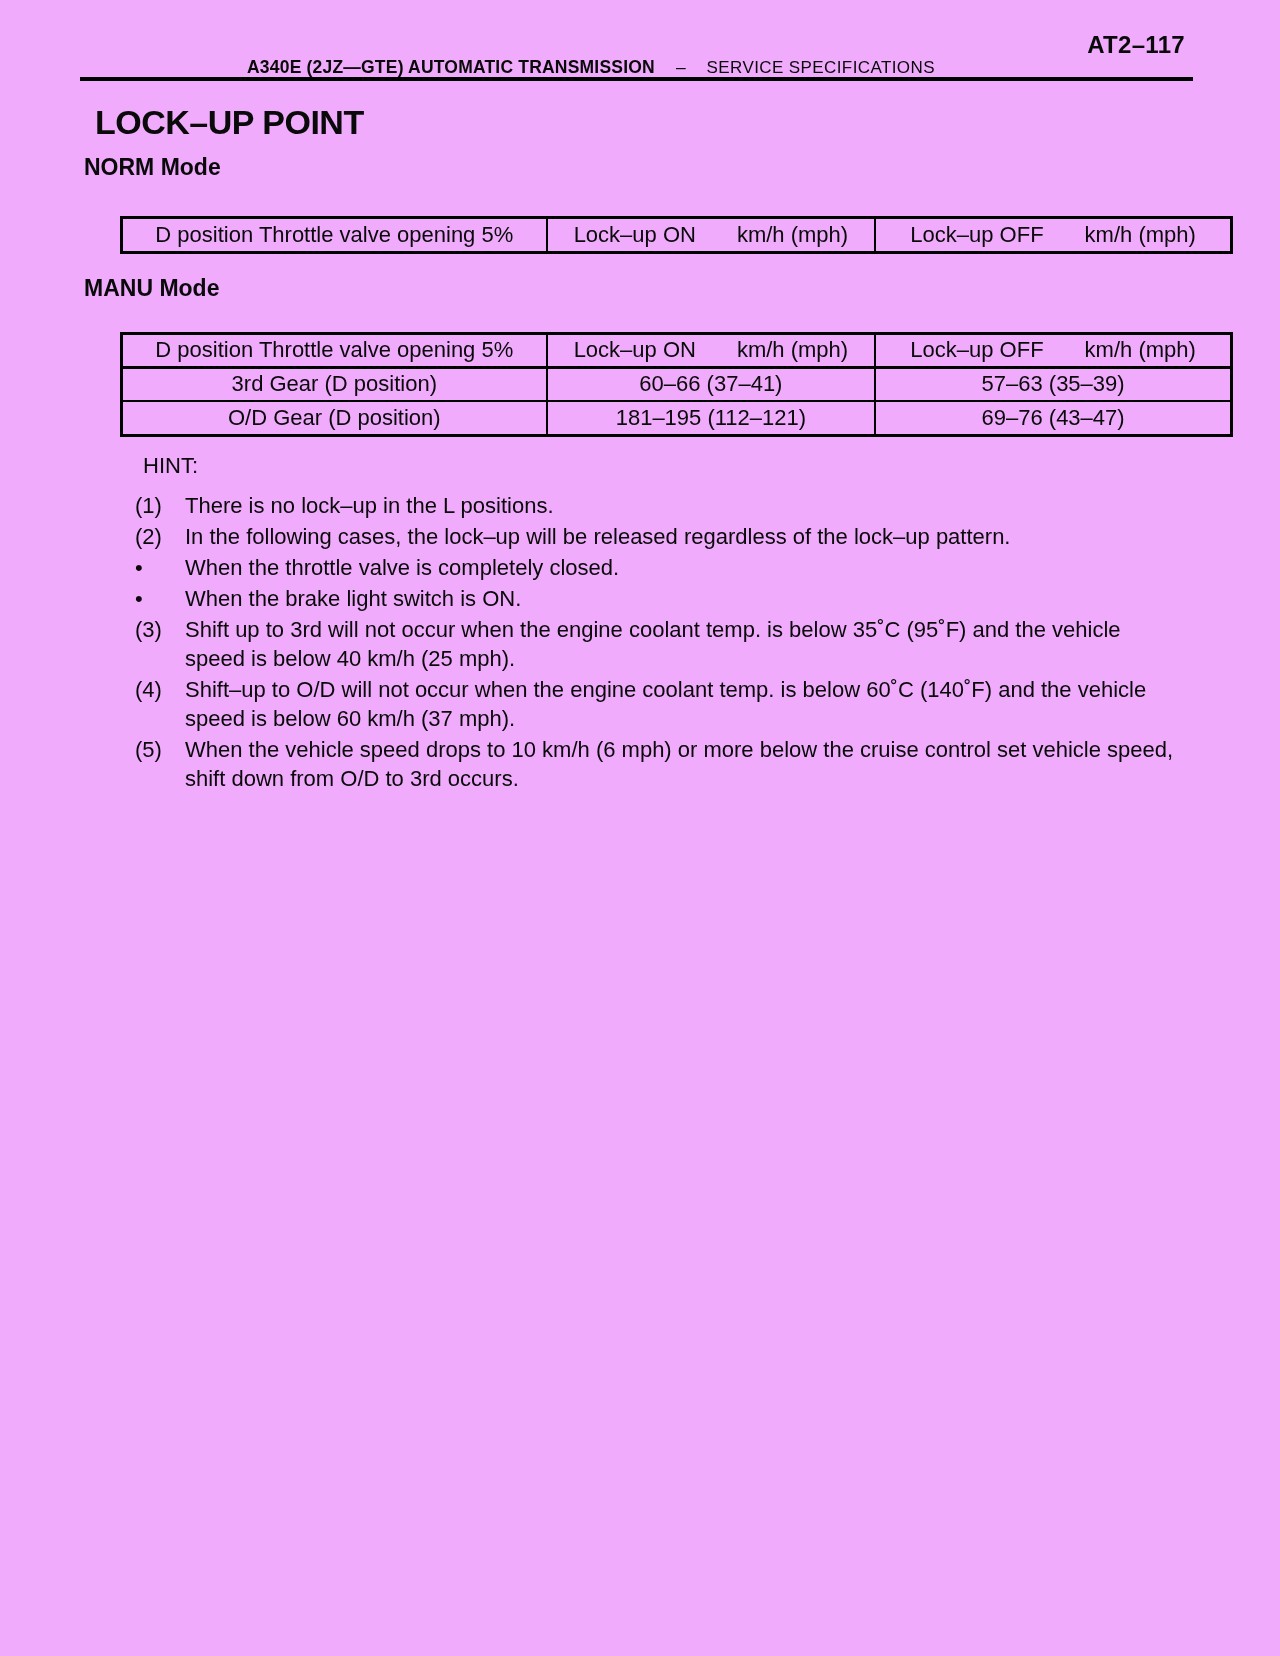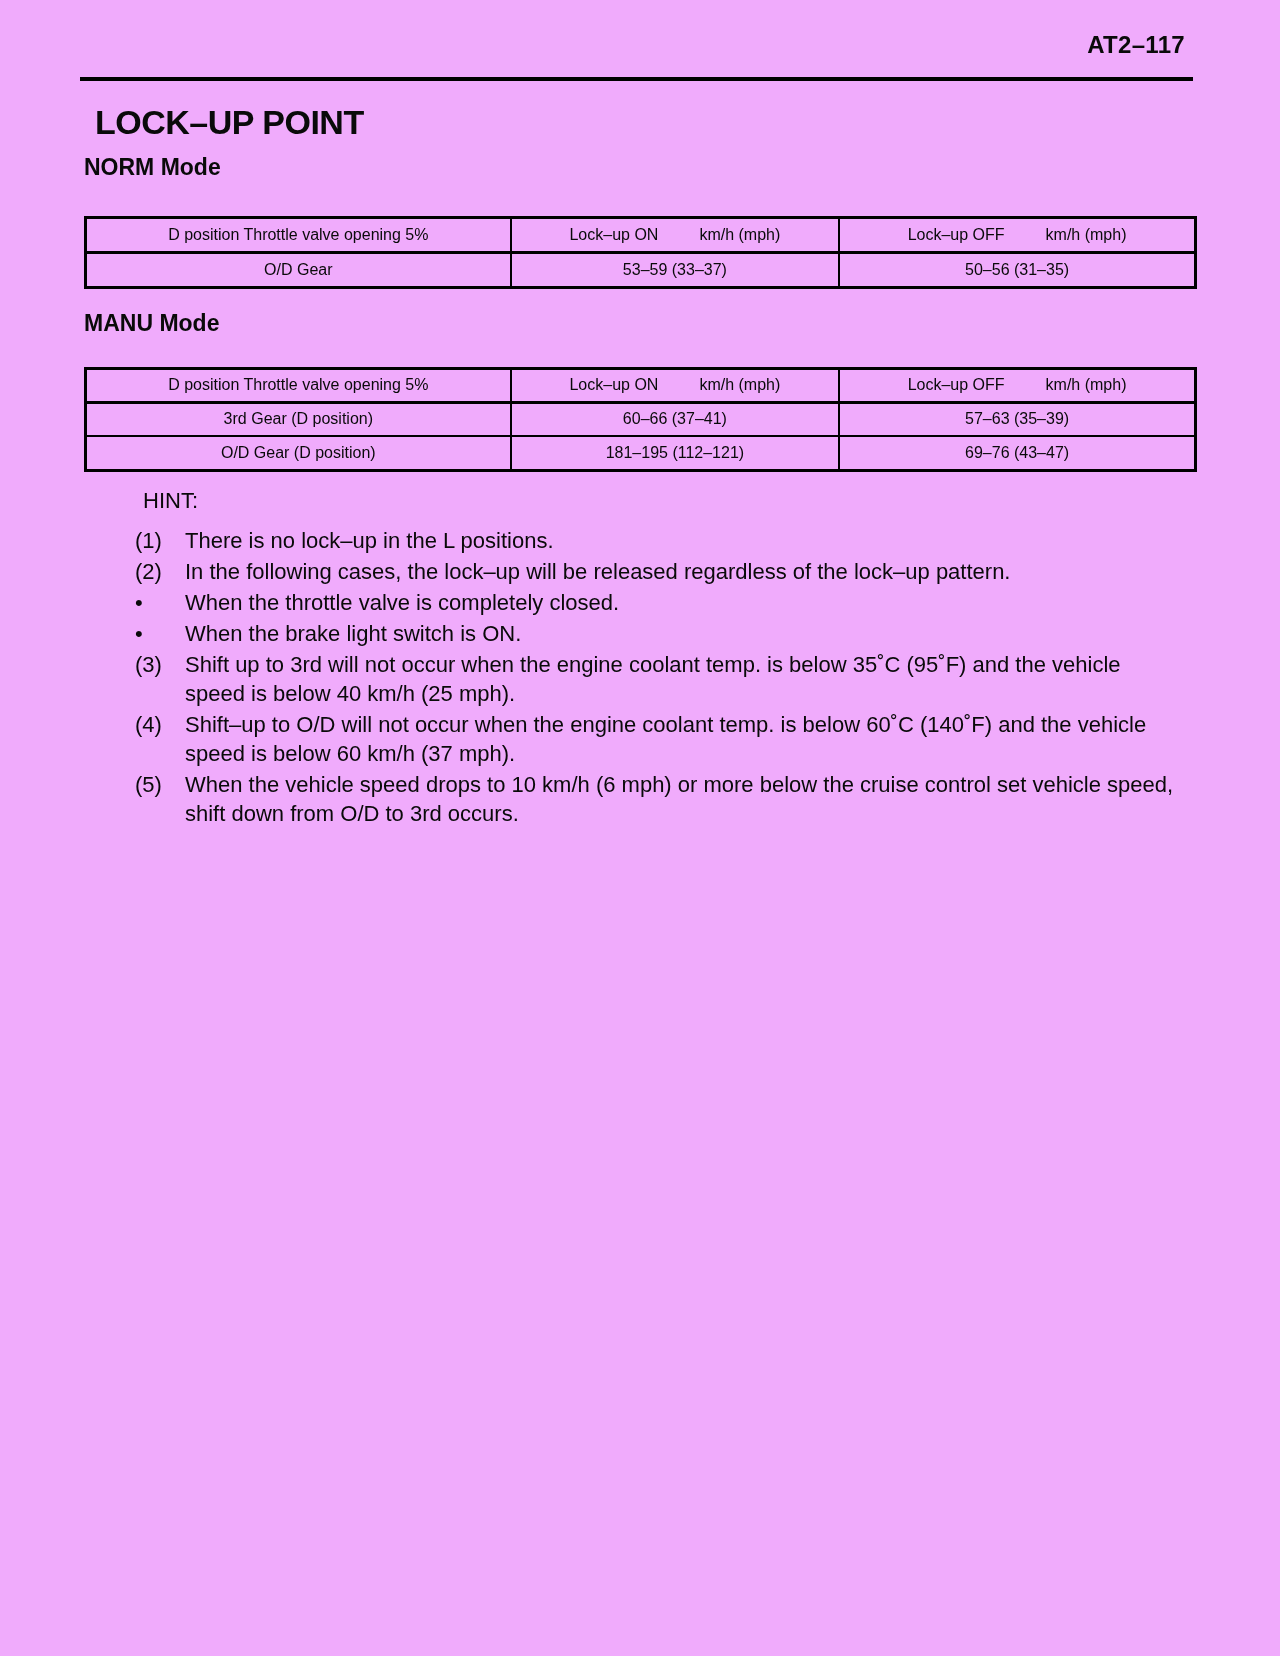--- a/index.html
+++ b/index.html
@@ -57,22 +57,23 @@
     margin: 14px 0 0 0;
     font-size: 23px;
     font-weight: 700;
     line-height: 1.1;
   }
   h2.mode.manu { margin-top: 22px; }
   table.spec {
     border-collapse: collapse;
     width: 1113px;
     table-layout: fixed;
-    font-size: 16px;
+    font-size: 22px;
     border: 3px solid #000;
+    margin-left: 36px;
   }
   table.spec.norm { margin-top: 36px; }
   table.spec.manu { margin-top: 30px; }
   .spec th, .spec td {
     border: 2px solid #000;
     font-weight: 400;
     text-align: center;
     vertical-align: middle;
     padding: 0;
     height: 35px;
@@ -106,20 +107,23 @@
     width: 1012px;
   }
 </style>
 </head>
 <body>
 
 <div class="page">
 
   <div class="pageno">AT2–117</div>
 
+  <div class="running">
+    <span class="rh-left">A340E (2JZ—GTE) AUTOMATIC TRANSMISSION</span><span class="rh-sep">–</span><span class="rh-right">SERVICE SPECIFICATIONS</span>
+  </div>
 
   <div class="rule"></div>
 
   <div class="content">
 
     <h1 class="title">LOCK–UP POINT</h1>
 
     <h2 class="mode norm">NORM Mode</h2>
 
     <table class="spec norm">
@@ -134,25 +138,20 @@
           </th>
           <th class="c3">
             <div class="th-pair">
               <span>Lock–up OFF</span>
               <span>km/h (mph)</span>
             </div>
           </th>
         </tr>
       </thead>
       <tbody>
-        <tr>
-          <td>O/D Gear</td>
-          <td>53–59 (33–37)</td>
-          <td>50–56 (31–35)</td>
-        </tr>
       </tbody>
     </table>
 
     <h2 class="mode manu">MANU Mode</h2>
 
     <table class="spec manu">
       <thead>
         <tr>
           <th class="c1">D position Throttle valve opening 5%</th>
           <th class="c2">

